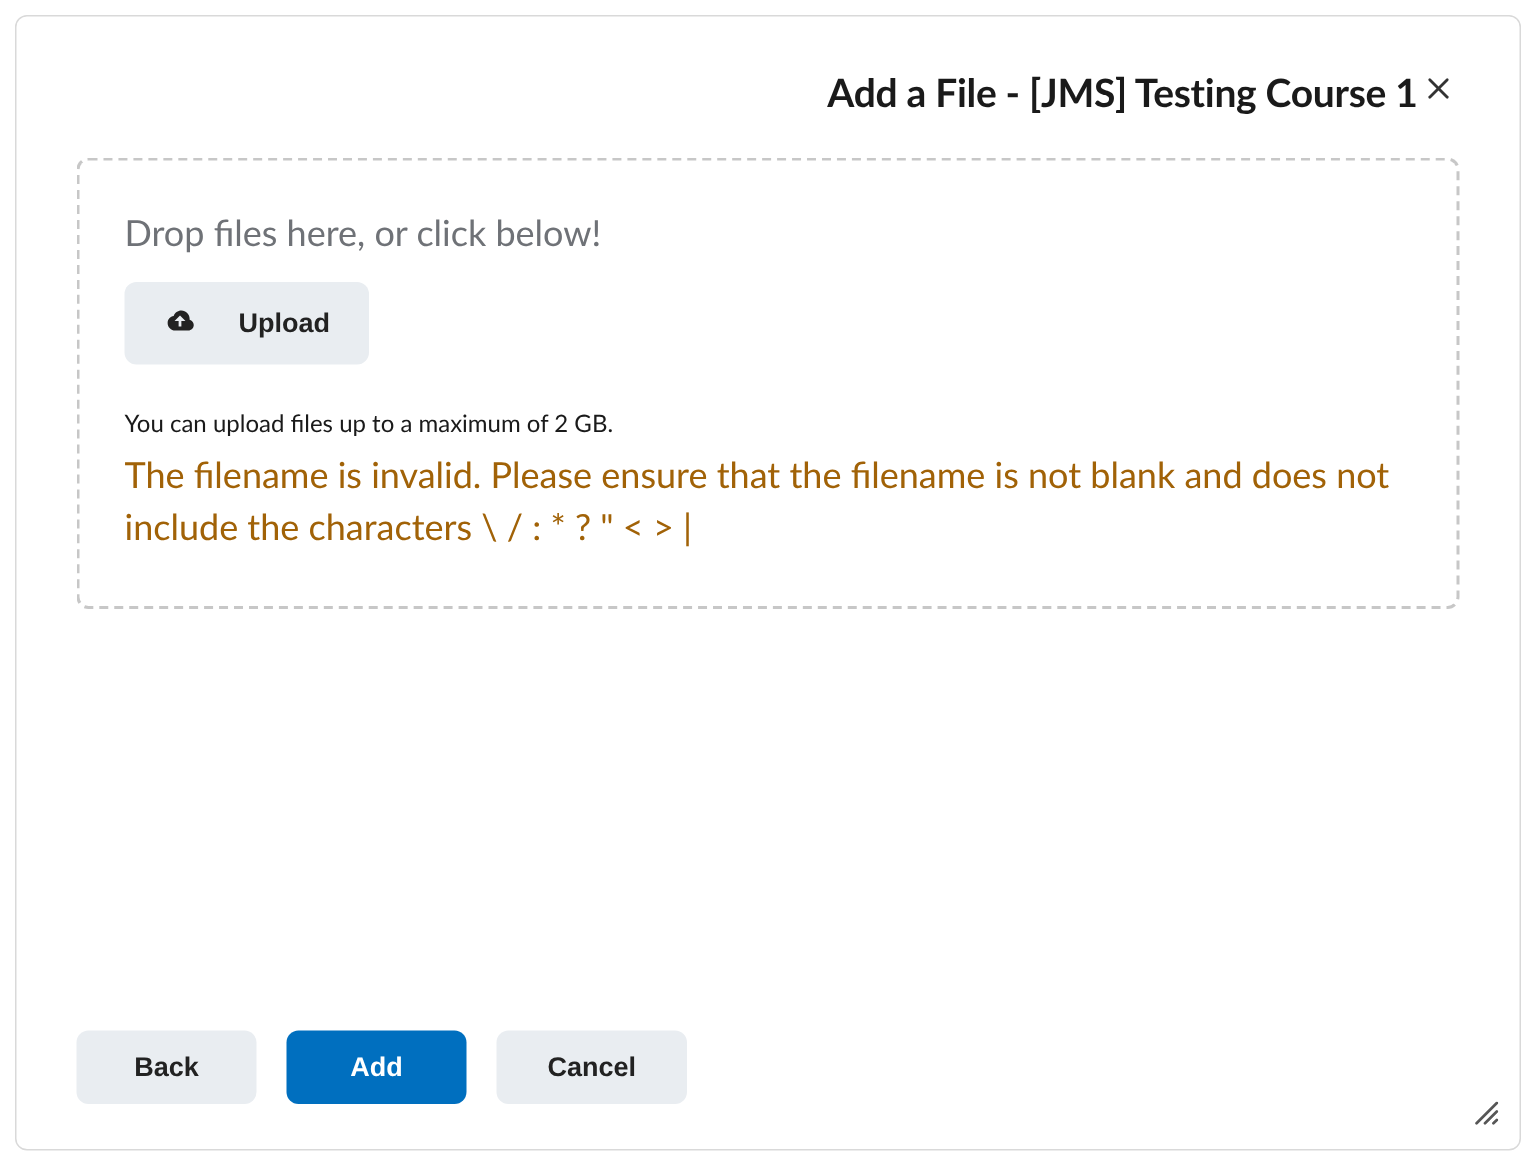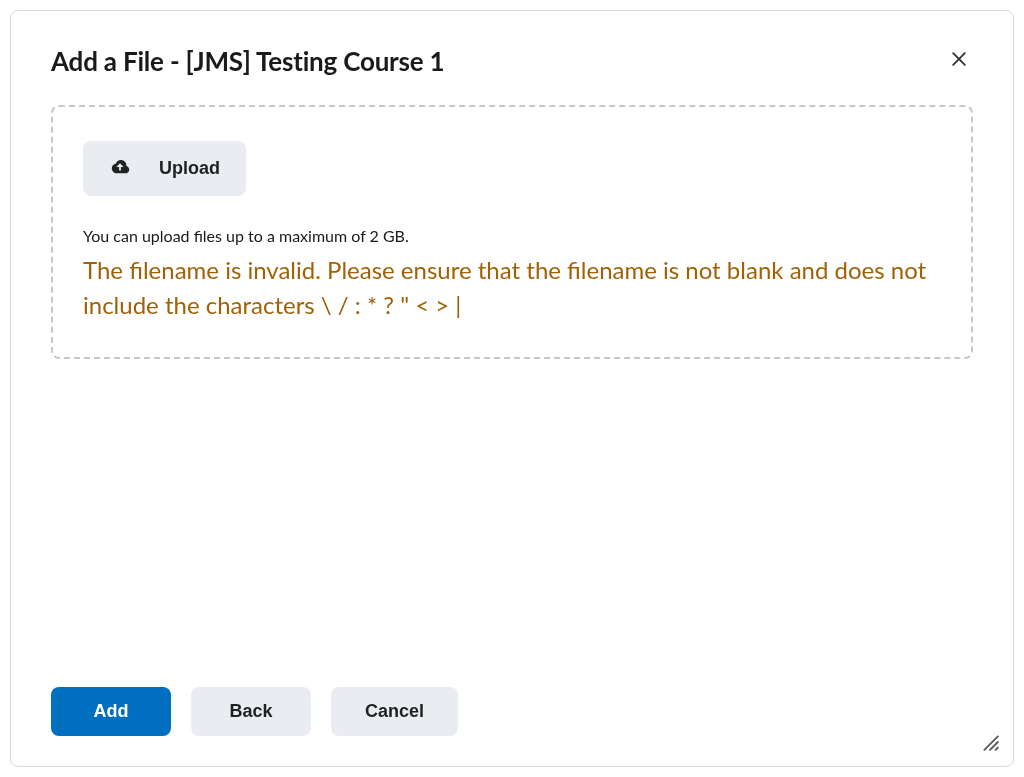--- a/index.html
+++ b/index.html
@@ -22,21 +22,21 @@
       bottom: 10px;
       border: 1px solid #d9d9d9;
       border-radius: 8px;
       background: #fff;
       display: flex;
       flex-direction: column;
       padding: 34px 40px 30px 40px;
     }
     .dialog-header {
       display: flex;
-      justify-content: space-between;
+      justify-content: flex-end;
       align-items: flex-start;
       margin-bottom: 28px;
     }
     .dialog-title {
       font-size: 26px;
       font-weight: 700;
       color: #1a1a1a;
       letter-spacing: -0.2px;
     }
     .close-btn {
@@ -136,35 +136,36 @@
       <span>
         <svg viewBox="0 0 24 24" fill="none" stroke="currentColor" stroke-width="2.2" stroke-linecap="round">
           <line x1="5" y1="5" x2="19" y2="19"></line>
           <line x1="19" y1="5" x2="5" y2="19"></line>
         </svg>
       </span>
     </button>
   </div>
 
   <div class="dropzone">
+    <div class="dropzone-prompt">Drop files here, or click below!</div>
     <button class="upload-btn">
       <span>
         <svg viewBox="0 0 24 24" fill="currentColor">
           <path d="M19 11.9c0-0.1 0-0.2 0-0.4 0-3.3-2.7-6-6-6-2.6 0-4.8 1.7-5.6 4C4.9 9.8 3 11.9 3 14.5 3 17.5 5.5 20 8.5 20H18c2.2 0 4-1.8 4-4 0-1.9-1.3-3.5-3-3.9zM13 13v4h-2v-4H8l4-4 4 4h-3z"></path>
         </svg>
       </span>
       <span>Upload</span>
     </button>
     <div class="info-text">You can upload files up to a maximum of 2 GB.</div>
     <div class="error-text">The filename is invalid. Please ensure that the filename is not blank and does not include the characters \ / : * ? " &lt; &gt; |</div>
   </div>
 
   <div class="dialog-footer">
+    <button class="btn btn-secondary">Back</button>
     <button class="btn btn-primary">Add</button>
-    <button class="btn btn-secondary">Back</button>
     <button class="btn btn-secondary">Cancel</button>
   </div>
 
   <div class="resize-handle">
     <span>
       <svg viewBox="0 0 16 16" fill="none" stroke="currentColor" stroke-width="1.6" stroke-linecap="round">
         <line x1="3" y1="15" x2="15" y2="3"></line>
         <line x1="8" y1="15" x2="15" y2="8"></line>
         <line x1="13" y1="15" x2="15" y2="13"></line>
       </svg>

